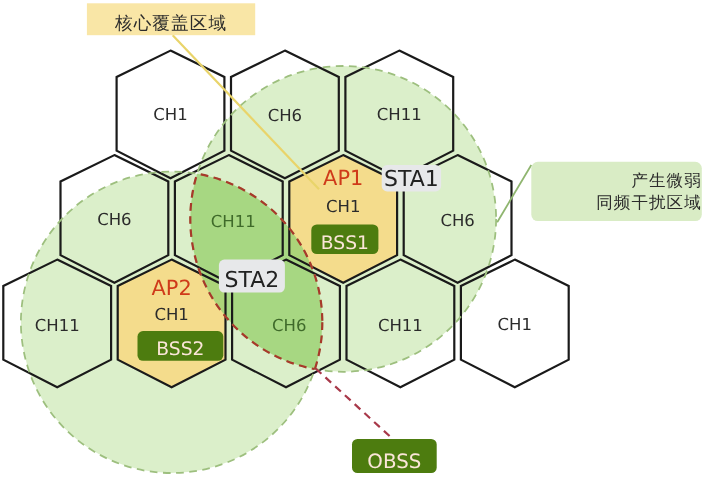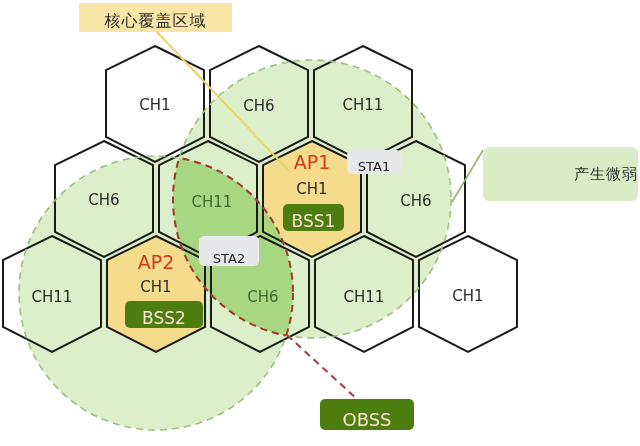--- a/index.html
+++ b/index.html
@@ -7,22 +7,22 @@
   svg.diagram { position: absolute; left: 0; top: 0; }
   .hex-label { font-family: "DejaVu Sans", sans-serif; font-size: 15px; fill: #2b2b2b; text-anchor: middle; dominant-baseline: middle; }
   .hex-label.in-lens { fill: #3f6a2a; }
   .ap-label { font-family: "DejaVu Sans", sans-serif; font-size: 19px; fill: #cf3a1a; text-anchor: middle; dominant-baseline: middle; }
   .box { position: absolute; box-sizing: border-box; display: flex; align-items: flex-end; justify-content: center; text-align: center; white-space: nowrap; }
   .core-box { left: 79px; top: 3px; width: 153px; height: 29px; background: #f9e6a6; color: #2b2b2b; font-size: 16px; letter-spacing: 1px; }
   .weak-box { left: 483px; top: 123px; width: 155px; height: 54px; background: #d9ecc5; border-radius: 6px; color: #2b2b2b; font-size: 15px; line-height: 20px; flex-direction: column; letter-spacing: 1px; margin-top: 24px; }
   .bss-box { background: #4d7c0f; color: #fbe6d8; border-radius: 5px; font-size: 17px; }
   .bss1 { left: 283px; top: 204px; width: 61px; height: 27px; }
   .bss2 { left: 125px; top: 301px; width: 78px; height: 27px; }
-  .obss { left: 320px; top: 399px; width: 94px; height: 31px; font-size: 18px; }
-  .sta-box { background: #e7e8ea; color: #222222; border-radius: 5px; font-size: 13px; }
+  .obss { left: 320px; top: 399px; width: 77px; height: 31px; font-size: 18px; }
+  .sta-box { background: #e7e8ea; color: #222222; border-radius: 5px; font-size: 20px; }
   .sta1 { left: 347px; top: 150px; width: 54px; height: 24px; }
   .sta2 { left: 199px; top: 236px; width: 60px; height: 30px; }
 </style>
 </head>
 <body>
 
 <div class="stage">
   <svg class="diagram" width="640" height="446" viewBox="0 0 640 446">
     <defs>
       <clipPath id="clipAP1">
@@ -97,20 +97,21 @@
     <text class="ap-label" x="312" y="163">AP1</text>
     <text class="ap-label" x="156" y="263">AP2</text>
   </svg>
 
   <div class="box core-box">
     <span>核心覆盖区域</span>
   </div>
 
   <div class="box weak-box">
     <span>产生微弱</span>
+    <span>同频干扰区域</span>
   </div>
 
   <div class="box bss-box bss1">
     <span>BSS1</span>
   </div>
   <div class="box bss-box bss2">
     <span>BSS2</span>
   </div>
 
   <div class="box sta-box sta1">

